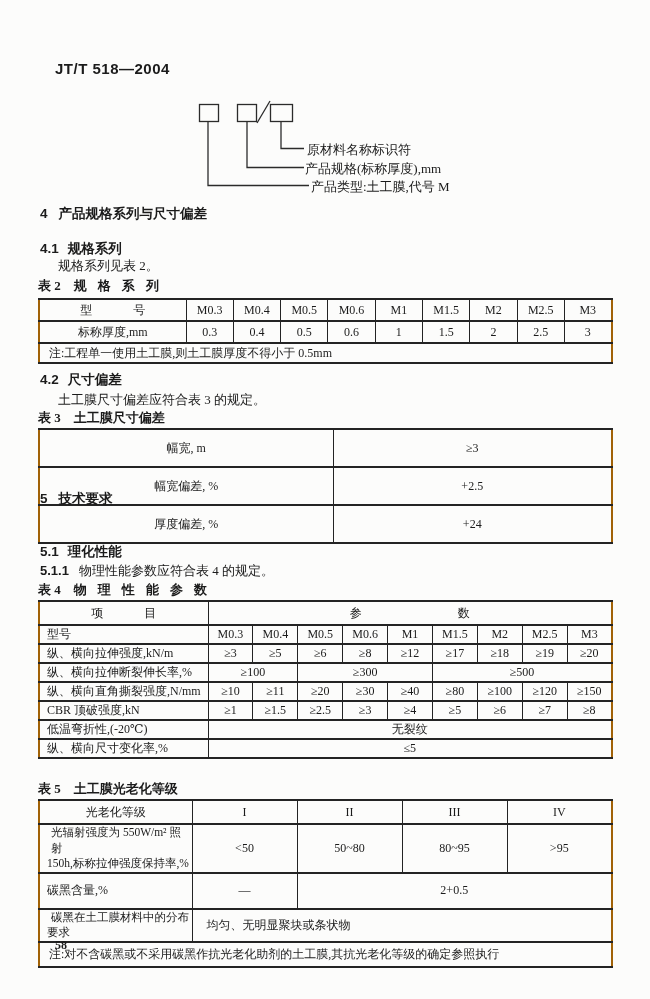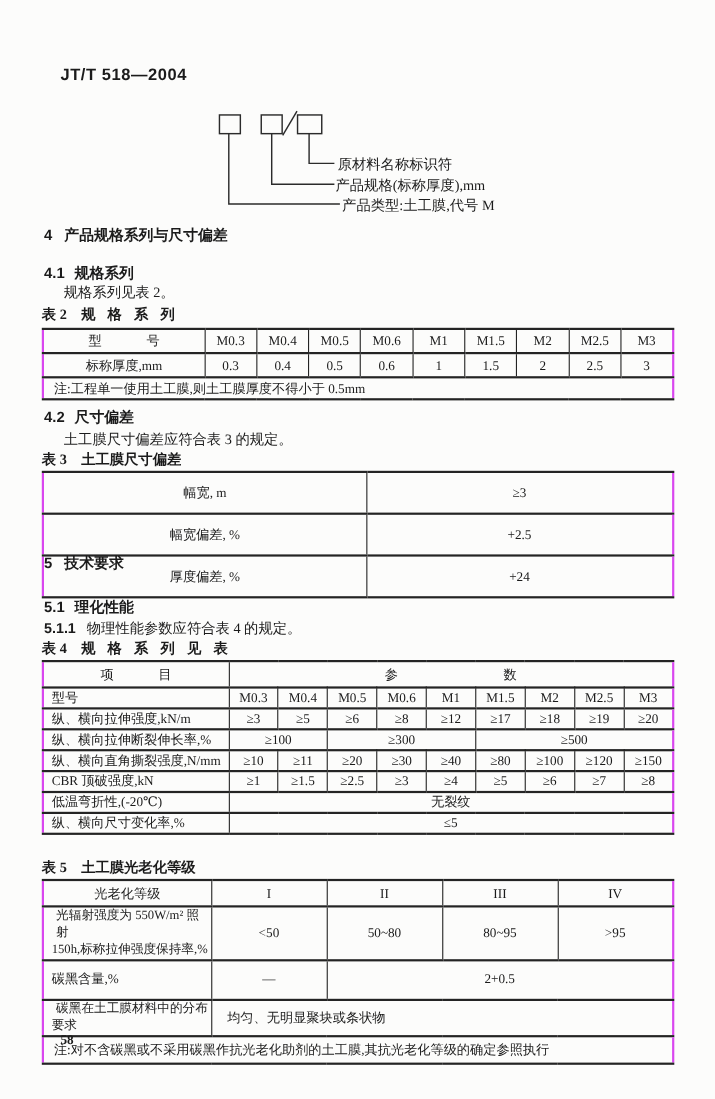--- a/index.html
+++ b/index.html
@@ -10,21 +10,21 @@
   .doc-code{left:55px;top:60px;font-weight:bold;font-size:15px;letter-spacing:0.5px;}
   .heading{left:40px;font-weight:bold;font-size:13.5px;white-space:nowrap;}
   .heading .num{margin-right:11px;}
   .para{left:58px;font-size:13px;white-space:nowrap;}
   .numpara{left:40px;font-size:13px;white-space:nowrap;}
   .numpara .num{font-weight:bold;margin-right:10px;font-family:"Liberation Sans","DejaVu Sans",sans-serif;text-align:right;}
   .caption{left:38px;width:573px;text-align:left;font-weight:bold;font-size:13px;white-space:nowrap;}
   .caption .pre{margin-right:13px;}
   .sp{letter-spacing:var(--ls,0);margin-right:calc(var(--ls,0) * -1);}
   table{border-collapse:collapse;table-layout:fixed;position:absolute;left:38px;width:573px;
-        border:2px solid #d946ef;}
+        border:2px solid #a16207;}
   td{border:1px solid #242424;border-top-width:2px;border-bottom-width:2px;
      text-align:center;font-size:12px;line-height:1.25;padding:0;overflow:hidden;
      font-family:"Liberation Serif","DejaVu Serif",serif;color:#1b1b1b;}
   td.lbl{text-align:left;padding-left:7px;}
   td.note{text-align:left;padding-left:9px;font-size:12px;}
   .t2 tr{height:22px;} .t2 tr.noterow{height:20px;}
   .t3 tr{height:38px;padding-left:28px;}
   .t4 tr.hd{height:24px;} .t4 tr{height:19px;}
   .t5 tr.hd{height:24px;} .t5 tr.rad{height:34px;} .t5 tr.carb{height:36px;}
   .t5 tr.dist{height:30px;} .t5 tr.noterow{height:25px;}
@@ -126,32 +126,32 @@
       <td>幅宽偏差, %</td>
       <td>+2.5</td>
     </tr>
     <tr>
       <td>厚度偏差, %</td>
       <td>+24</td>
     </tr>
   </tbody>
     </table>
 
-  <div class="abs heading sans" style="top:503px;">
+  <div class="abs heading sans" style="top:490px;">
     <span class="num">5</span><span>技术要求</span>
   </div>
   <div class="abs heading sans" style="top:543px;">
     <span class="num" style="margin-right:9px;">5.1</span><span>理化性能</span>
   </div>
   <div class="abs numpara" style="top:562px;">
     <span class="num">5.1.1</span><span>物理性能参数应符合表 4 的规定。</span>
   </div>
 
   <div class="abs caption" style="top:581px;">
-    <span class="pre">表 4</span><span class="sp" style="--ls:0.85em;">规格系列见表</span>
+    <span class="pre">表 4</span><span class="sp" style="--ls:0.85em;">物理性能参数</span>
   </div>
   <table class="t4" style="top:600px;">
     <colgroup>
         <col style="width:169px;">
         <col span="9" style="width:44.9px;">
       </colgroup>
     <tbody>
         <tr class="hd">
       <td><span class="sp" style="--ls:3.4em;">项目</span></td>
       <td colspan="9"><span class="sp" style="--ls:8em;">参数</span></td>

